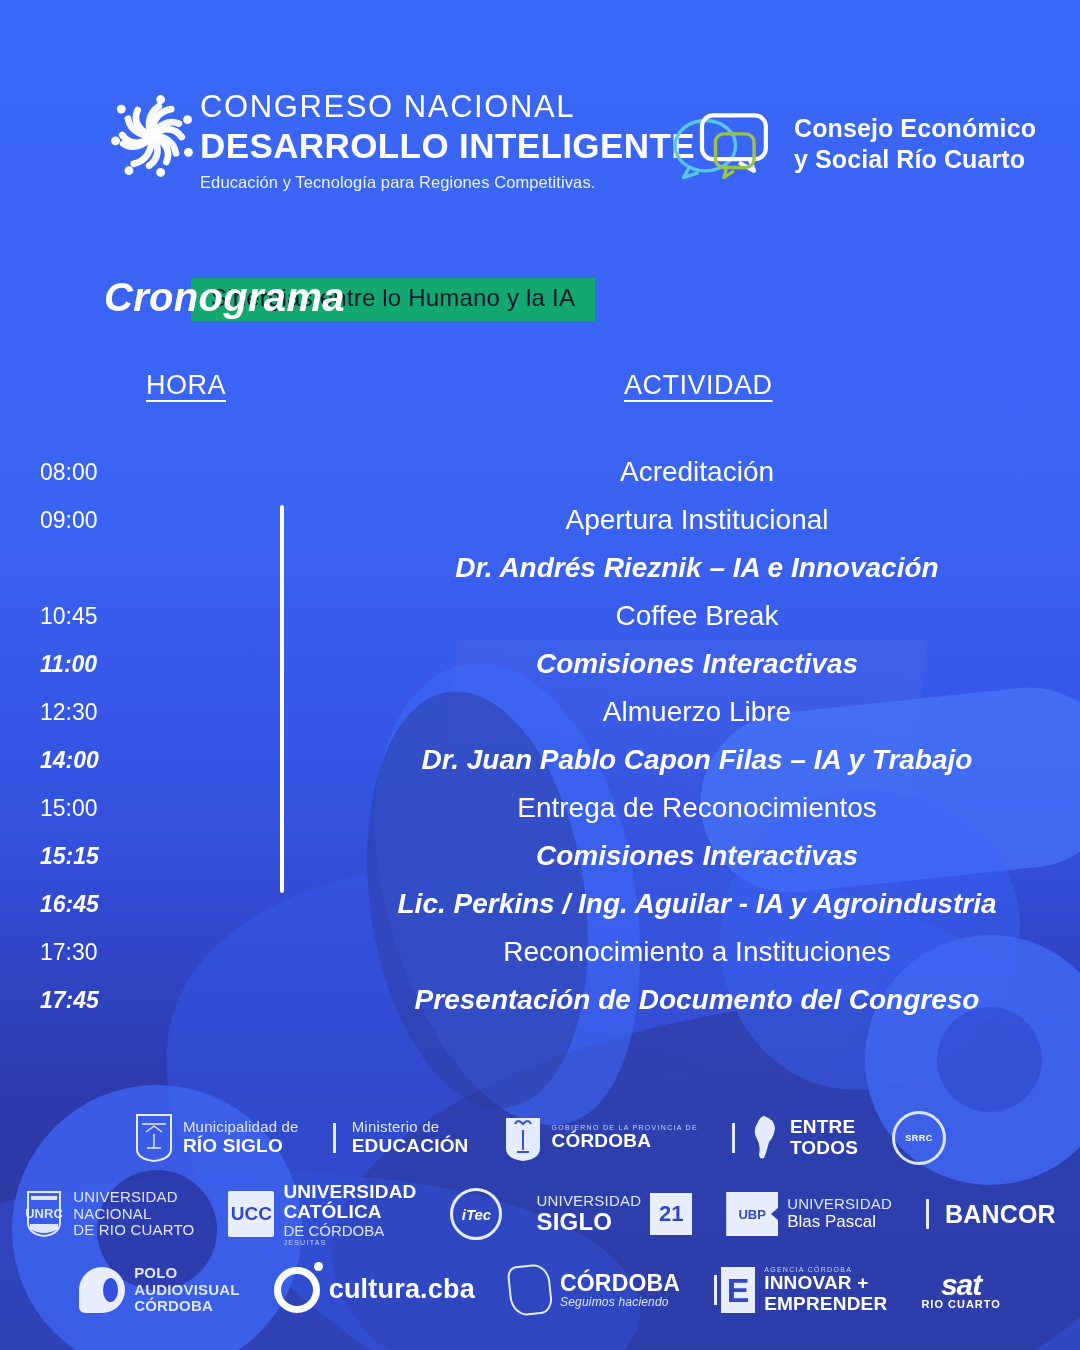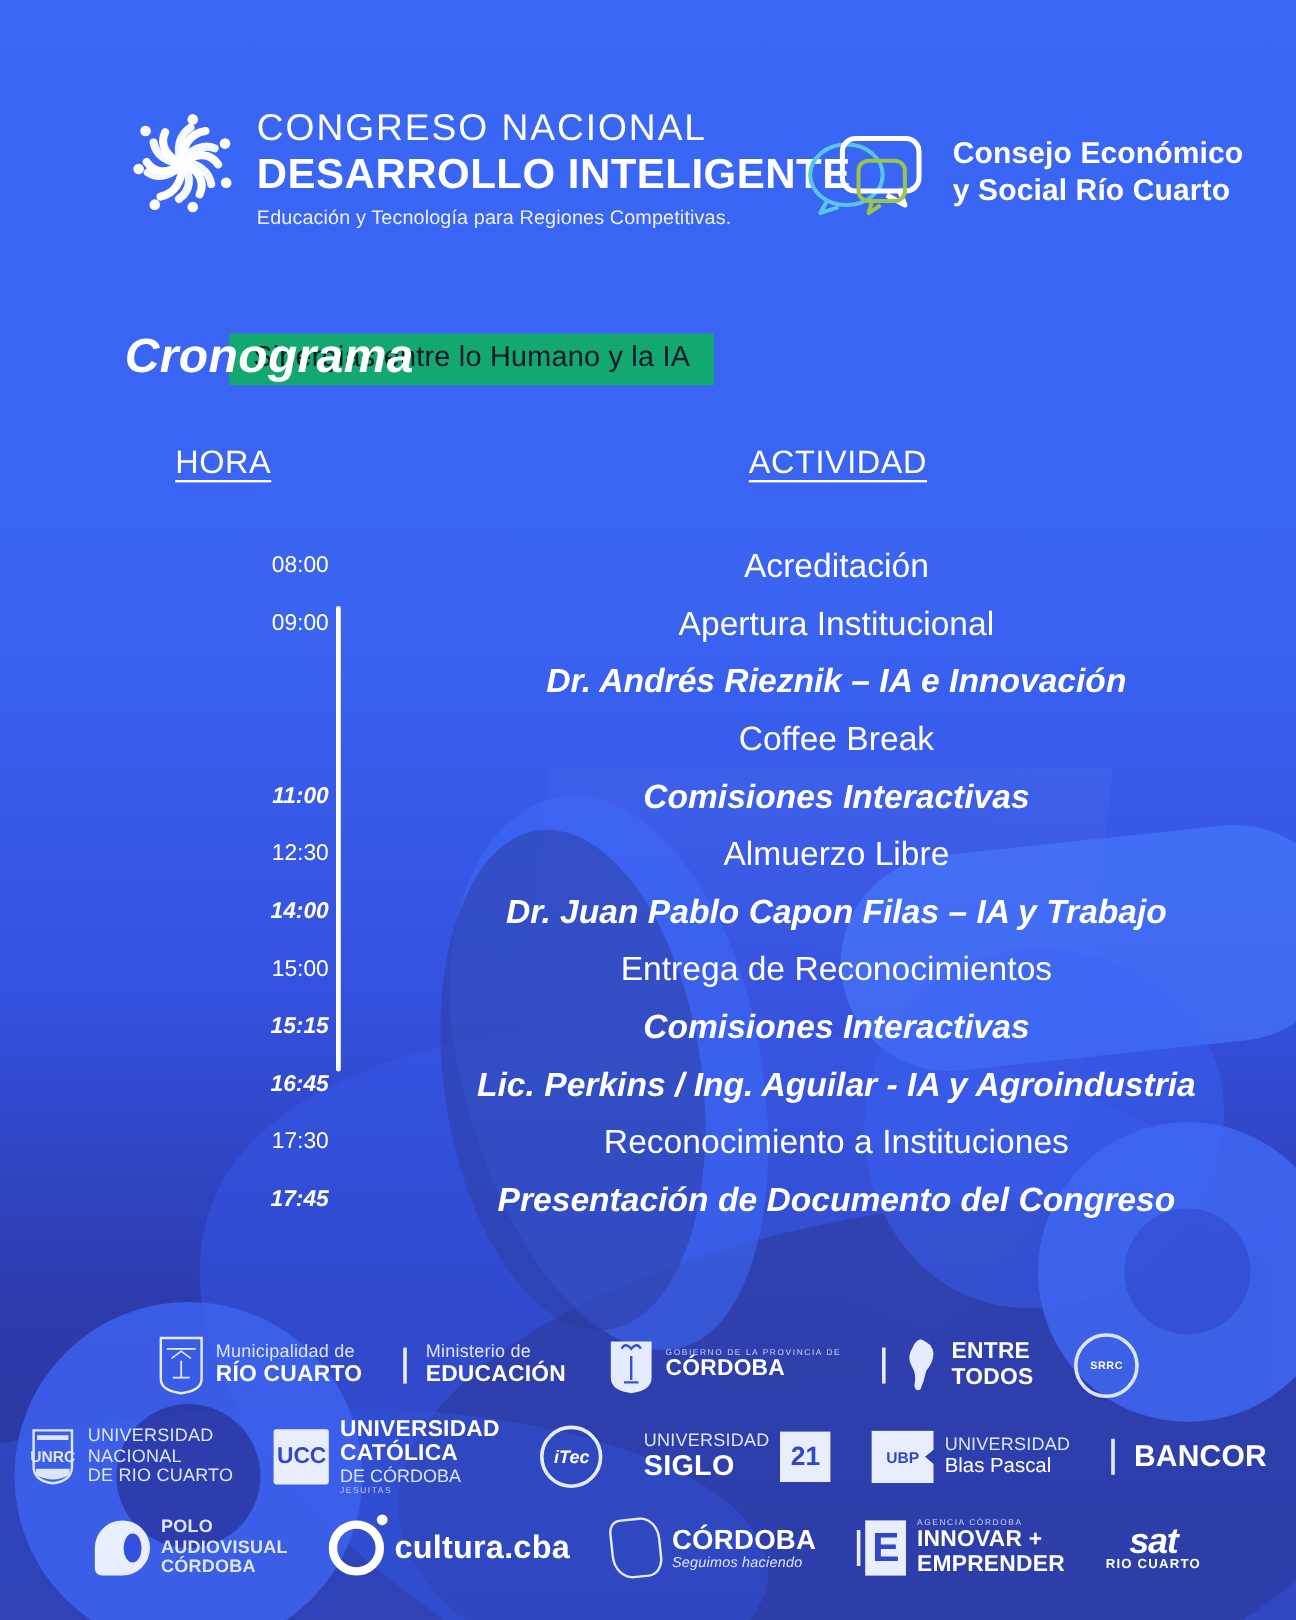--- a/index.html
+++ b/index.html
@@ -64,21 +64,21 @@
   .vshape{
     position:absolute; left:430px; top:640px; width:470px; height:520px;
     opacity:.30;
     background:linear-gradient(200deg, rgba(255,255,255,.10), rgba(255,255,255,0));
     border-radius:0 0 50% 50%;
     transform:skewX(-6deg);
   }
 
   
   .header{ position:absolute; left:0; top:82px; width:1080px; height:140px; }
-  .brand{ position:absolute; left:104px; top:4px; display:flex; align-items:flex-start; gap:14px;}
+  .brand{ position:absolute; left:104px; top:4px; display:flex; align-items:flex-start; }
   .swirl{ width:96px; height:96px; flex:0 0 96px; margin-top:2px;}
   .brand-txt{ padding-top:4px; }
   .line1{ color:#ffffff; font-size:31px; letter-spacing:1.6px; font-weight:400; line-height:1.12;}
   .line2{ color:#ffffff; font-size:35px; letter-spacing:.4px; font-weight:800; line-height:1.12; margin-top:1px;}
   .line3{ color:#EAF0FF; font-size:16.5px; letter-spacing:.1px; font-weight:400; margin-top:8px;}
   .tagline{
     position:absolute; left:191px; top:196px;
     background:#12A870; color:#0f172a;
     font-size:24px; letter-spacing:.2px;
     padding:6px 20px 9px 20px;
@@ -94,22 +94,22 @@
   }
   .table{ position:absolute; left:0; top:370px; width:1080px;padding-left:40px;}
   .thead{ position:relative; height:46px;}
   .th{ color:#ffffff; font-size:27px; letter-spacing:.5px; text-decoration:underline; text-underline-offset:6px; position:absolute;}
   .th-hora{ left:106px; }
   .th-act{ left:584px; }
 
   .rows{ position:relative; margin-top:32px; }
   .row{ position:relative; height:48px; }
   .cell-hora{
-    position:absolute; left:0; width:234px; text-align:right;
-    color:#ffffff; font-size:19px; line-height:48px; white-space:nowrap;
+    position:absolute; left:0; width:234px; text-align:left;
+    color:#ffffff; font-size:23px; line-height:48px; white-space:nowrap;
   }
   .cell-act{
     position:absolute; left:234px; width:846px; text-align:center;
     color:#ffffff; font-size:28px; line-height:48px; white-space:nowrap;
   }
   .row.hl .cell-hora, .row.hl .cell-act{ font-style:italic; font-weight:600; }
 
   .divider{
     position:absolute; left:280px; top:505px; width:4px; height:388px;
     background:#ffffff; border-radius:2px;
@@ -230,20 +230,21 @@
           <div class="cell-act">Acreditación</div>
         </div>
         <div class="row">
           <div class="cell-hora">09:00</div>
           <div class="cell-act">Apertura Institucional</div>
         </div>
         <div class="row hl">
           <div class="cell-act">Dr. Andrés Rieznik – IA e Innovación</div>
         </div>
         <div class="row">
+          <div class="cell-hora">10:45</div>
           <div class="cell-act">Coffee Break</div>
         </div>
         <div class="row hl">
           <div class="cell-hora">11:00</div>
           <div class="cell-act">Comisiones Interactivas</div>
         </div>
         <div class="row">
           <div class="cell-hora">12:30</div>
           <div class="cell-act">Almuerzo Libre</div>
         </div>
@@ -279,21 +280,21 @@
   <div class="sponsors">
 
     <div class="sp-row">
       <div class="sp">
         <svg class="shield" viewBox="0 0 40 52">
           <path d="M3 3 h34 v34 q0 10 -17 12 q-17 -2 -17 -12 z" fill="none" stroke="#E6ECFF" stroke-width="2"></path>
           <path d="M8 12 h24 M12 20 l8 -6 l8 6 M20 22 v14 M13 36 h14" fill="none" stroke="#E6ECFF" stroke-width="1.4"></path>
         </svg>
         <div>
           <div class="sp-small">Municipalidad de</div>
-          <div class="sp-big">RÍO CUARTO</div>
+          <div class="sp-big">RÍO SIGLO</div>
         </div>
       </div>
 
       <div class="sp">
         <div class="rule"></div>
         <div>
           <div class="sp-small">Ministerio de</div>
           <div class="sp-big">EDUCACIÓN</div>
         </div>
       </div>

